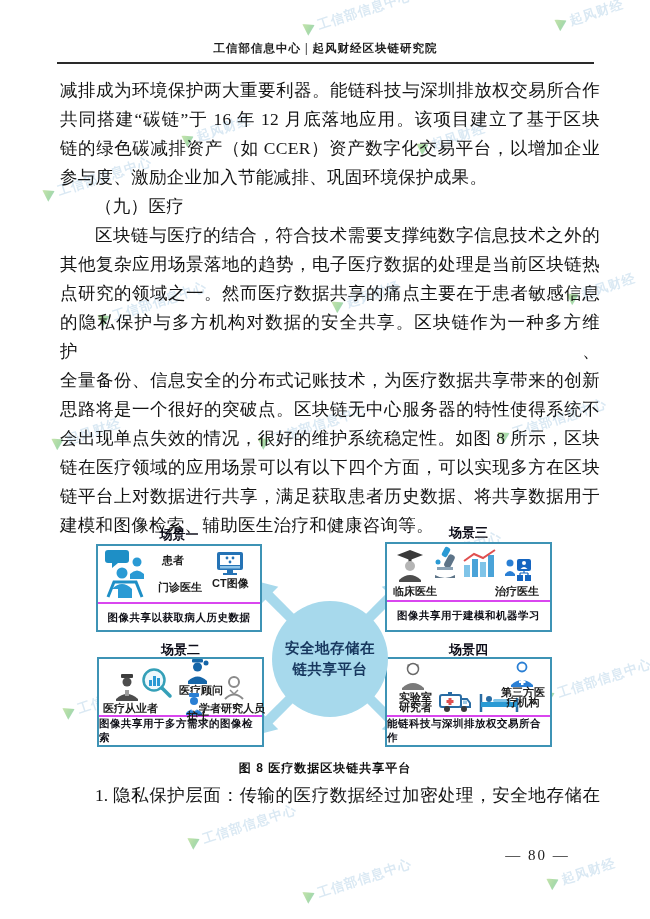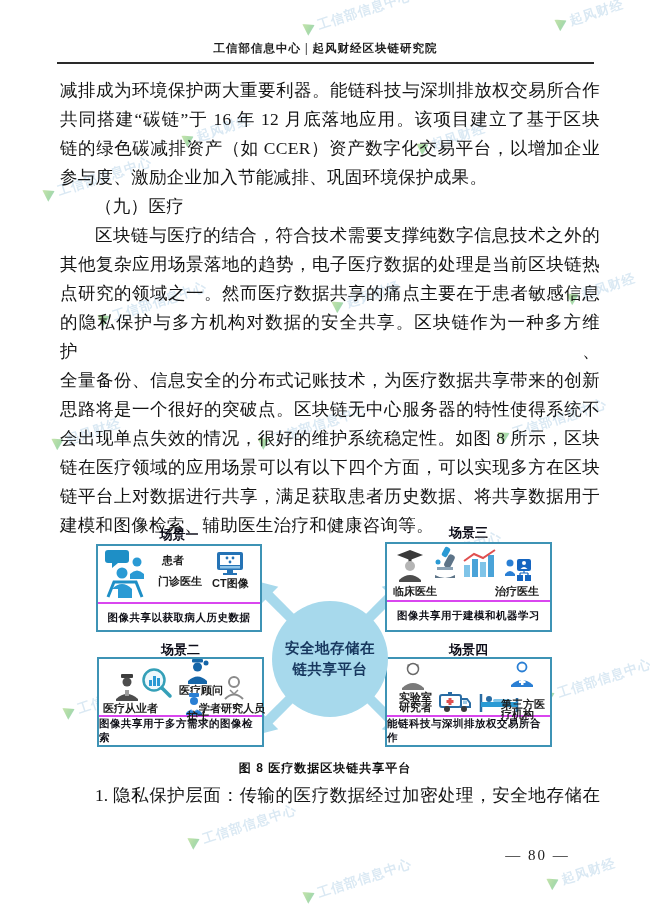--- a/index.html
+++ b/index.html
@@ -206,21 +206,21 @@
         <rect x="1" y="1" width="26" height="18" rx="2" fill="#2573b5"></rect>
         <rect x="4" y="4" width="20" height="10" fill="#ffffff"></rect>
         <circle cx="11" cy="7" r="1.4" fill="#2573b5"></circle>
           <circle cx="17" cy="7" r="1.4" fill="#2573b5"></circle>
           <circle cx="14" cy="11" r="1.4" fill="#2573b5"></circle>
         <rect x="4" y="15" width="20" height="2.5" fill="#8fc4e8"></rect>
         <rect x="11" y="19" width="6" height="3" fill="#2573b5"></rect>
         <rect x="7" y="22" width="14" height="2" fill="#2573b5"></rect>
       </svg>
       <div class="lbl" style="left:114px;top:32px">CT图像</div>
-      <div class="lbl" style="left:60px;top:30px">门诊医生</div>
+      <div class="lbl" style="left:60px;top:36px">门诊医生</div>
     </div>
     <div class="sc-desc">图像共享以获取病人历史数据</div>
   </div>
 
   <div class="sc-box" style="left:385px;top:542px;width:167px;height:90px">
     <div class="sc-icons">
       <svg class="ic" style="left:10px;top:6px" width="26" height="32" viewBox="0 0 26 32">
         <polygon points="13,0 26,5 13,10 0,5" fill="#3a3a3a"></polygon>
         <rect x="11.5" y="8" width="3" height="5" fill="#3a3a3a"></rect>
         <circle cx="13" cy="16" r="5" fill="#b5b5b5"></circle>
@@ -326,21 +326,21 @@
         <circle cx="10" cy="5" r="3" fill="#2a6ca3"></circle>
         <rect x="14" y="5" width="18" height="3" rx="1.5" fill="#7fc4e8"></rect>
       </svg>
       <svg class="ic" style="left:122px;top:2px" width="26" height="26" viewBox="0 0 26 26">
         <circle cx="13" cy="6" r="4.5" fill="#fff" stroke="#2a7fd4" stroke-width="1.8"></circle>
         <path d="M2 24 q11 -10 22 0 l0 2 l-22 0 Z" fill="#2a7fd4"></path>
         <path d="M8 16 q5 6 10 0" fill="none" stroke="#fff" stroke-width="1.5"></path>
         <rect x="12" y="18" width="2.5" height="6" fill="#fff"></rect>
           <rect x="10" y="19.5" width="6.5" height="2.5" fill="#fff"></rect>
       </svg>
-      <div class="lbl" style="left:114px;top:40px;">
+      <div class="lbl" style="left:114px;top:28px;text-align:center">
         <div>第三方医</div>
         <div>疗机构</div>
       </div>
     </div>
     <div class="sc-desc">能链科技与深圳排放权交易所合作</div>
   </div>
 
   <div class="caption">图 8 医疗数据区块链共享平台</div>
   <div class="after-line">1. 隐私保护层面：传输的医疗数据经过加密处理，安全地存储在</div>
   <div class="page-num">— 80 —</div>

